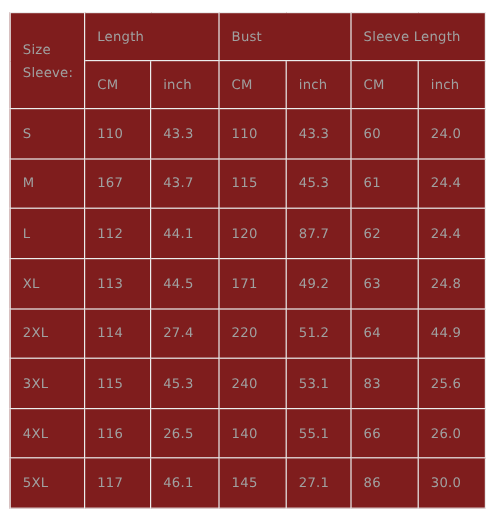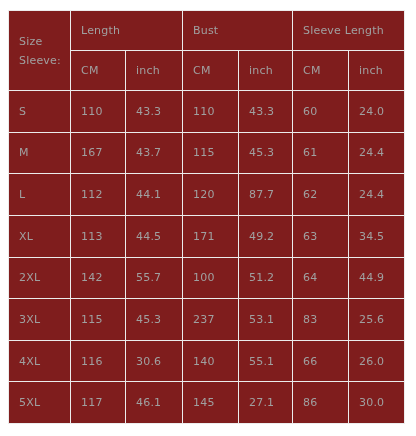--- a/index.html
+++ b/index.html
@@ -128,44 +128,44 @@
         <td class="data-cell">62</td>
         <td class="data-cell">24.4</td>
       </tr>
       <tr>
         <td class="size-cell">XL</td>
         <td class="data-cell">113</td>
         <td class="data-cell">44.5</td>
         <td class="data-cell">171</td>
         <td class="data-cell">49.2</td>
         <td class="data-cell">63</td>
-        <td class="data-cell">34.5</td>
+        <td class="data-cell">24.8</td>
       </tr>
       <tr>
         <td class="size-cell">2XL</td>
-        <td class="data-cell">142</td>
-        <td class="data-cell">55.7</td>
-        <td class="data-cell">100</td>
+        <td class="data-cell">114</td>
+        <td class="data-cell">27.4</td>
+        <td class="data-cell">220</td>
         <td class="data-cell">51.2</td>
         <td class="data-cell">64</td>
         <td class="data-cell">44.9</td>
       </tr>
       <tr>
         <td class="size-cell">3XL</td>
         <td class="data-cell">115</td>
         <td class="data-cell">45.3</td>
-        <td class="data-cell">237</td>
+        <td class="data-cell">240</td>
         <td class="data-cell">53.1</td>
         <td class="data-cell">83</td>
         <td class="data-cell">25.6</td>
       </tr>
       <tr>
         <td class="size-cell">4XL</td>
         <td class="data-cell">116</td>
-        <td class="data-cell">30.6</td>
+        <td class="data-cell">26.5</td>
         <td class="data-cell">140</td>
         <td class="data-cell">55.1</td>
         <td class="data-cell">66</td>
         <td class="data-cell">26.0</td>
       </tr>
       <tr>
         <td class="size-cell">5XL</td>
         <td class="data-cell">117</td>
         <td class="data-cell">46.1</td>
         <td class="data-cell">145</td>

